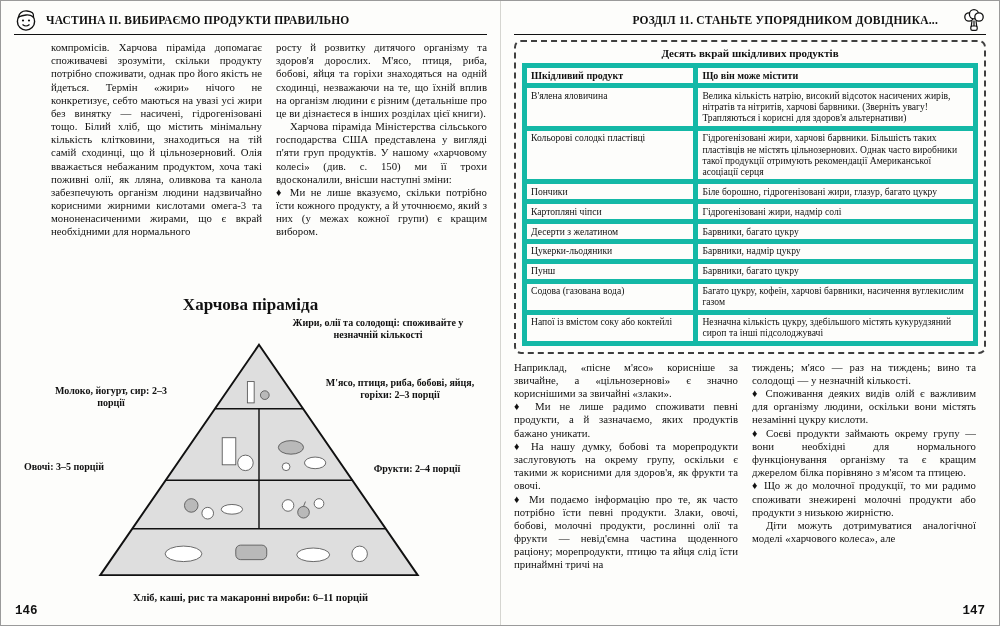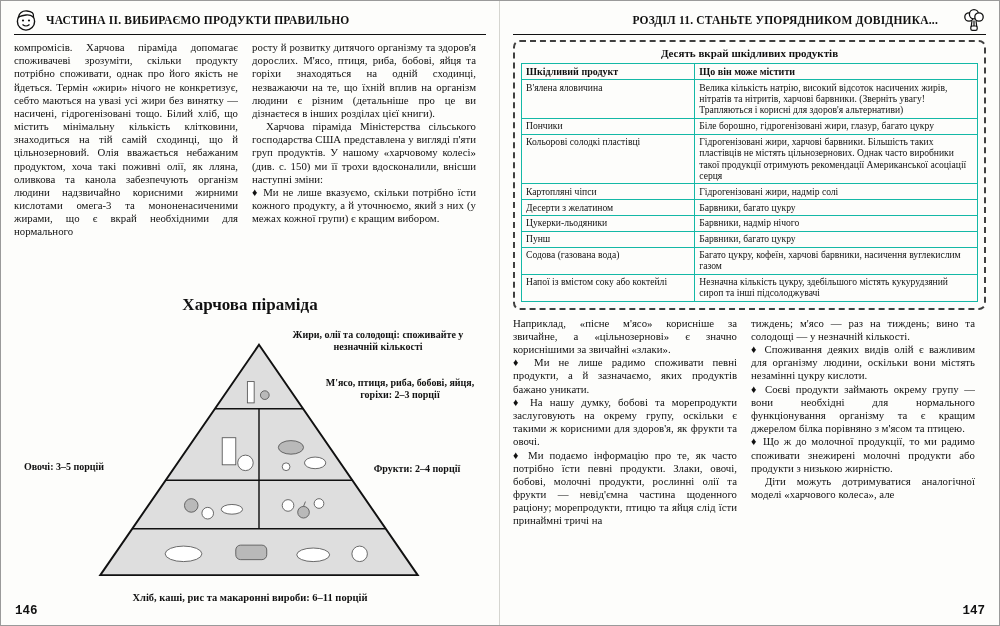--- a/index.html
+++ b/index.html
@@ -44,55 +44,55 @@
   .columns { display: flex; gap: 14px; margin-top: 6px; }
   .col {
     width: 224px;
     font-size: 10.8px;
     line-height: 1.22;
     text-align: justify;
     overflow: hidden;
   }
   .col p { margin: 0; }
   .col p.indent { text-indent: 14px; }
-  .left-cols { height: 246px; }
+  .left-cols { height: 246px; margin-left: 37px; }
   .right-cols { height: 252px; margin-top: 7px; }
 
   
   .pyramid-title { text-align: center; font-weight: bold; font-size: 17px; margin-top: 8px; }
   .pyramid-area { position: relative; height: 288px; margin-top: 2px; }
   .pyramid-svg { position: absolute; left: 80px; top: 22px; }
   .pyr-label {
     position: absolute;
     font-weight: bold;
     font-size: 10px;
     line-height: 1.18;
     text-align: center;
   }
-  .lbl-fats   { left: 268px; top: 12px;   width: 192px; }
+  .lbl-fats   { left: 268px; top: 0px;   width: 192px; }
   .lbl-dairy  { left: 36px;  top: 68px;  width: 122px; }
   .lbl-meat   { left: 302px; top: 60px;  width: 168px; }
   .lbl-veg    { left: 2px;   top: 144px; width: 96px;  }
   .lbl-fruit  { left: 338px; top: 146px; width: 130px; }
   .pyr-caption {
     position: absolute; bottom: 2px; left: 0; width: 100%;
     text-align: center; font-weight: bold; font-size: 10.5px;
   }
 
   
   .table-wrap {
     border: 2px dashed #3f3f3f;
     border-radius: 7px;
     padding: 5px 6px 6px 6px;
     margin-top: 5px;
   }
   .table-title { text-align: center; font-weight: bold; font-size: 11px; margin-bottom: 4px; }
   table.harm { width: 100%; border-collapse: collapse; font-size: 9.6px; line-height: 1.18; }
   table.harm th, table.harm td {
-    border: 1px solid #14b8a6;
+    border: 5px solid #14b8a6;
     padding: 1.5px 4px 2px 4px;
     vertical-align: top;
     text-align: left;
   }
   table.harm th { font-weight: bold; font-size: 10px; }
   table.harm td.prod { width: 38%; }
 
   
   .pagenum { position: absolute; bottom: 7px; font-weight: bold; font-size: 12.5px; font-family: Liberation Mono, monospace; }
   .pagenum.left-pos { left: 14px; }
@@ -158,20 +158,21 @@
         <circle cx="216" cy="179" r="6" fill="#b9b9b9" stroke="#555" stroke-width="0.9"></circle>
         <circle cx="232" cy="170" r="5" fill="#fff" stroke="#555" stroke-width="0.9"></circle>
         <line x1="216" y1="173" x2="218" y2="168" stroke="#555" stroke-width="0.9"></line>
 
         <ellipse cx="92" cy="222" rx="19" ry="8" fill="#fff" stroke="#555" stroke-width="0.9"></ellipse>
         <rect x="146" y="213" width="32" height="15" rx="5" fill="#b9b9b9" stroke="#555" stroke-width="0.9"></rect>
         <ellipse cx="226" cy="223" rx="17" ry="7" fill="#fff" stroke="#555" stroke-width="0.9"></ellipse>
         <circle cx="274" cy="222" r="8" fill="#fff" stroke="#555" stroke-width="0.9"></circle>
       </svg>
       <div class="pyr-label lbl-fats">Жири, олії та солодощі: споживайте у незначній кількості</div>
+      <div class="pyr-label lbl-dairy">Молоко, йогурт, сир: 2–3 порції</div>
       <div class="pyr-label lbl-meat">М'ясо, птиця, риба, бобові, яйця, горіхи: 2–3 порції</div>
       <div class="pyr-label lbl-veg">Овочі: 3–5 порцій</div>
       <div class="pyr-label lbl-fruit">Фрукти: 2–4 порції</div>
       <div class="pyr-caption">Хліб, каші, рис та макаронні вироби: 6–11 порцій</div>
     </div>
 
     <div class="pagenum left-pos">146</div>
   </div>
 
   <div class="page right">
@@ -196,38 +197,38 @@
             <th>Шкідливий продукт</th>
             <th>Що він може містити</th>
           </tr>
         </thead>
         <tbody>
           <tr>
               <td class="prod">В'ялена яловичина</td>
               <td>Велика кількість натрію, високий відсоток насичених жирів, нітратів та нітритів, харчові барвники. (Зверніть увагу! Трапляються і корисні для здоров'я альтернативи)</td>
             </tr>
           <tr>
+              <td class="prod">Кольорові солодкі пластівці</td>
+              <td>Гідрогенізовані жири, харчові барвники. Більшість таких пластівців не містять цільнозернових. Однак часто виробники такої продукції отримують рекомендації Американської асоціації серця</td>
+            </tr>
+          <tr>
               <td class="prod">Пончики</td>
               <td>Біле борошно, гідрогенізовані жири, глазур, багато цукру</td>
             </tr>
           <tr>
-              <td class="prod">Кольорові солодкі пластівці</td>
-              <td>Гідрогенізовані жири, харчові барвники. Більшість таких пластівців не містять цільнозернових. Однак часто виробники такої продукції отримують рекомендації Американської асоціації серця</td>
-            </tr>
-          <tr>
               <td class="prod">Картопляні чіпси</td>
               <td>Гідрогенізовані жири, надмір солі</td>
             </tr>
           <tr>
               <td class="prod">Десерти з желатином</td>
               <td>Барвники, багато цукру</td>
             </tr>
           <tr>
               <td class="prod">Цукерки-льодяники</td>
-              <td>Барвники, надмір нічого</td>
+              <td>Барвники, надмір цукру</td>
             </tr>
           <tr>
               <td class="prod">Пунш</td>
               <td>Барвники, багато цукру</td>
             </tr>
           <tr>
               <td class="prod">Содова (газована вода)</td>
               <td>Багато цукру, кофеїн, харчові барвники, насичення вуглекислим газом</td>
             </tr>
           <tr>

